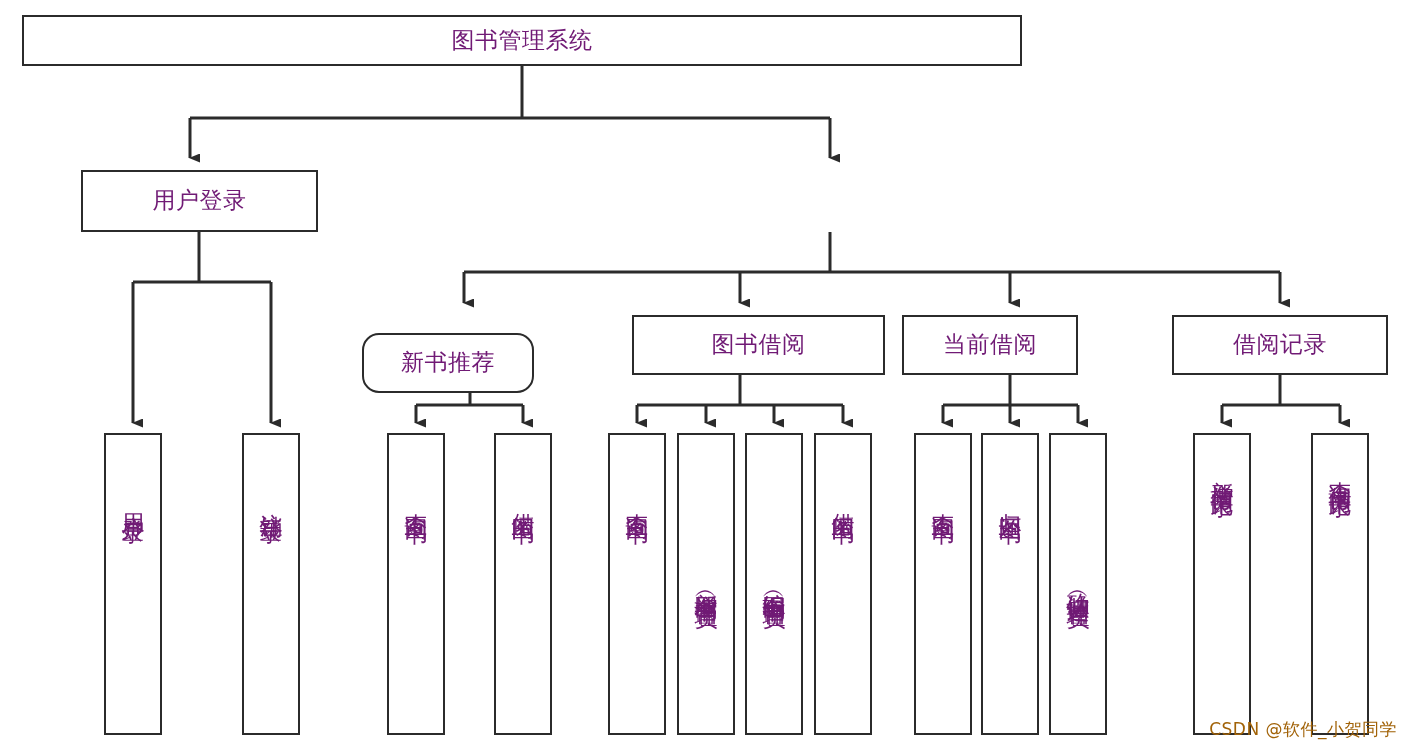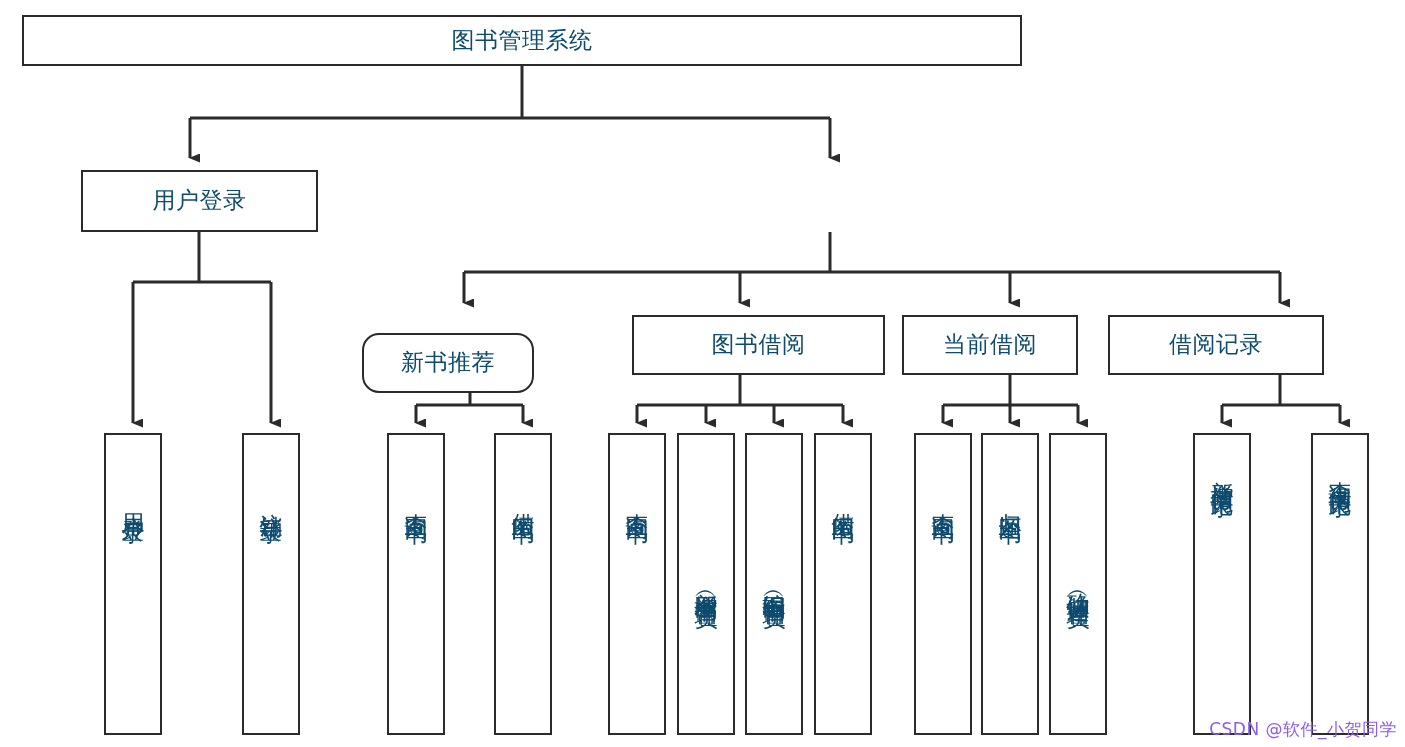--- a/index.html
+++ b/index.html
@@ -27,21 +27,21 @@
     pointer-events: none;
   }
   .node-box {
     position: absolute;
     box-sizing: border-box;
     background: #ffffff;
     border: 2px solid #2b2b2b;
     display: flex;
     align-items: center;
     justify-content: center;
-    color: #0c4a6e;
+    color: #701a75;
   }
   .node-box .node-label {
     display: block;
     text-align: center;
     line-height: 1.12;
     letter-spacing: 0.5px;
   }
   .node-horizontal .node-label {
     font-size: 23px;
   }
@@ -62,21 +62,21 @@
     padding-top: 0;
   }
   .node-vertical.tall-text .node-label {
     letter-spacing: 2px;
   }
   #watermark {
     position: absolute;
     right: 8px;
     bottom: 6px;
     font-size: 17px;
-    color: #8b5cf6;
+    color: #a16207;
     letter-spacing: 0.5px;
     white-space: nowrap;
     user-select: none;
   }
 </style>
 </head>
 <body>
 
 <div id="diagram-root">
 
@@ -140,21 +140,21 @@
 
   <div class="node-box node-horizontal" style="left:362px; top:333px; width:172px; height:60px;border-radius:17px;">
     <span class="node-label">新书推荐</span>
   </div>
   <div class="node-box node-horizontal" style="left:632px; top:315px; width:253px; height:60px;">
     <span class="node-label">图书借阅</span>
   </div>
   <div class="node-box node-horizontal" style="left:902px; top:315px; width:176px; height:60px;">
     <span class="node-label">当前借阅</span>
   </div>
-  <div class="node-box node-horizontal" style="left:1108px; top:315px; width:216px; height:60px;">
+  <div class="node-box node-horizontal" style="left:1172px; top:315px; width:216px; height:60px;">
     <span class="node-label">借阅记录</span>
   </div>
 
   <div class="node-box node-vertical" style="left:104px; top:433px; width:58px; height:302px; padding-top:60px;">
     <span class="node-label">用户登录</span>
   </div>
   <div class="node-box node-vertical" style="left:242px; top:433px; width:58px; height:302px; padding-top:60px;">
     <span class="node-label">注销登录</span>
   </div>
 

